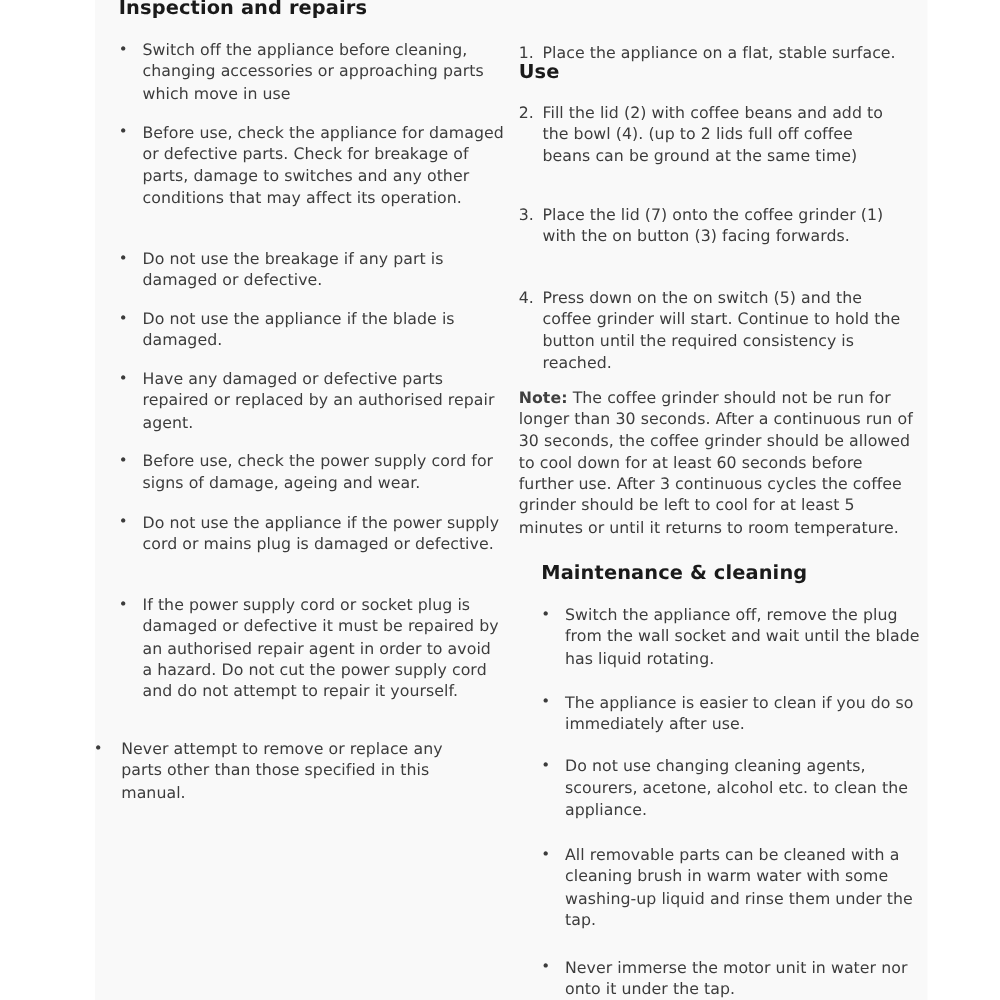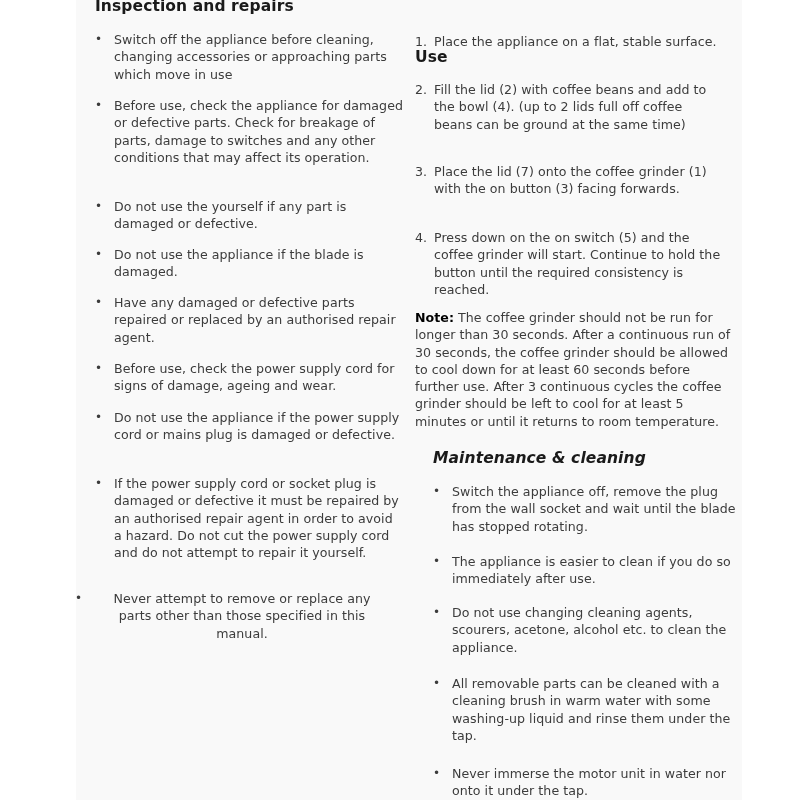--- a/index.html
+++ b/index.html
@@ -31,21 +31,21 @@
     .col-right { left: 415px; width: 310px; }
     h2 {
       margin: 0;
       font-size: 15.5px;
       font-weight: bold;
       color: #1a1a1a;
       letter-spacing: 0.1px;
     }
     .h-insp { position: absolute; top: -3px; left: 0; white-space: nowrap; }
     .h-use { position: absolute; top: 0px; left: 0; white-space: nowrap; margin-top: 48px; }
-    .h-maint { position: absolute; top: 449px; left: 18px; white-space: nowrap; font-style: italic; }
+    .h-maint { position: absolute; top: 449px; left: 18px; white-space: nowrap; }
     .p {
       font-size: 12.6px;
       line-height: 17.3px;
       color: #3c3c3c;
       letter-spacing: 0.05px;
     }
     .item {
       position: absolute;
       left: 0;
     }
@@ -65,41 +65,41 @@
       position: absolute;
       left: 0;
       top: 0;
     }
     .note {
       position: absolute;
       left: 0;
       top: 309px;
       width: 320px;
     }
-    .note b { color: #000000; }
+    .note b { color: #404040; }
   </style>
 </head>
 <body>
 
 <div class="page-band"></div>
 
 <div class="col col-left">
   <h2 class="h-insp">Inspection and repairs</h2>
 
   <div class="item p" style="top:31px;">
     <span class="bullet">•</span>
     <span class="txt">Switch off the appliance before cleaning, changing accessories or approaching parts which move in use</span>
   </div>
   <div class="item p" style="top:97px;">
     <span class="bullet">•</span>
     <span class="txt">Before use, check the appliance for damaged or defective parts. Check for breakage of parts, damage to switches and any other conditions that may affect its operation.</span>
   </div>
   <div class="item p" style="top:198px;">
     <span class="bullet">•</span>
-    <span class="txt">Do not use the yourself if any part is damaged or defective.</span>
+    <span class="txt">Do not use the breakage if any part is damaged or defective.</span>
   </div>
   <div class="item p" style="top:246px;">
     <span class="bullet">•</span>
     <span class="txt">Do not use the appliance if the blade is damaged.</span>
   </div>
   <div class="item p" style="top:294px;">
     <span class="bullet">•</span>
     <span class="txt">Have any damaged or defective parts repaired or replaced by an authorised repair agent.</span>
   </div>
   <div class="item p" style="top:360px;">
@@ -109,21 +109,21 @@
   <div class="item p" style="top:409px;">
     <span class="bullet">•</span>
     <span class="txt">Do not use the appliance if the power supply cord or mains plug is damaged or defective.</span>
   </div>
   <div class="item p" style="top:475px;">
     <span class="bullet">•</span>
     <span class="txt">If the power supply cord or socket plug is damaged or defective it must be repaired by an authorised repair agent in order to avoid a hazard. Do not cut the power supply cord and do not attempt to repair it yourself.</span>
   </div>
   <div class="item p" style="top:590px; left:-20px;">
     <span class="bullet">•</span>
-    <span class="txt" style="left:22px;text-align:center;">Never attempt to remove or replace any parts other than those specified in this manual.</span>
+    <span class="txt" style="left:22px;">Never attempt to remove or replace any parts other than those specified in this manual.</span>
   </div>
 </div>
 
 <div class="col col-right">
   <h2 class="h-use">Use</h2>
 
   <div class="item p" style="top:33px;">
     <span class="num">1.</span>
     <span class="txt">Place the appliance on a flat, stable surface.</span>
   </div>
@@ -139,21 +139,21 @@
     <span class="num">4.</span>
     <span class="txt">Press down on the on switch (5) and the coffee grinder will start. Continue to hold the button until the required consistency is reached.</span>
   </div>
 
   <div class="note p"><b>Note:</b><span> The coffee grinder should not be run for longer than 30 seconds. After a continuous run of 30 seconds, the coffee grinder should be allowed to cool down for at least 60 seconds before further use. After 3 continuous cycles the coffee grinder should be left to cool for at least 5 minutes or until it returns to room temperature.</span></div>
 
   <h2 class="h-maint">Maintenance &amp; cleaning</h2>
 
   <div class="item p" style="top:483px; left:18px;">
     <span class="bullet">•</span>
-    <span class="txt">Switch the appliance off, remove the plug from the wall socket and wait until the blade has stopped rotating.</span>
+    <span class="txt">Switch the appliance off, remove the plug from the wall socket and wait until the blade has liquid rotating.</span>
   </div>
   <div class="item p" style="top:553px; left:18px;">
     <span class="bullet">•</span>
     <span class="txt">The appliance is easier to clean if you do so immediately after use.</span>
   </div>
   <div class="item p" style="top:604px; left:18px;">
     <span class="bullet">•</span>
     <span class="txt">Do not use changing cleaning agents, scourers, acetone, alcohol etc. to clean the appliance.</span>
   </div>
   <div class="item p" style="top:675px; left:18px;">

